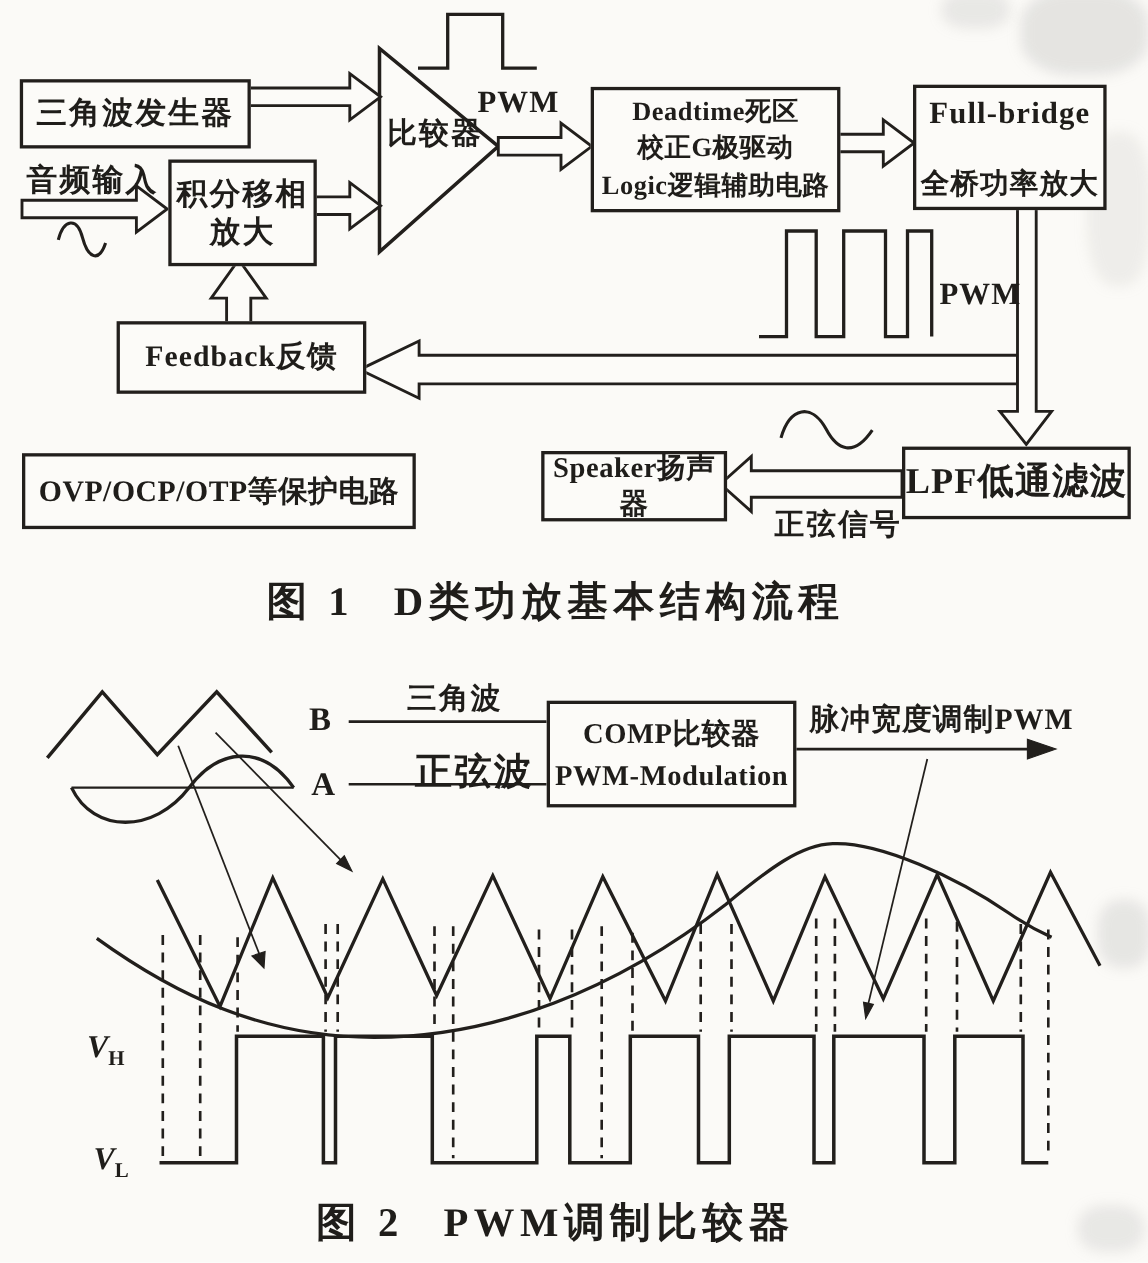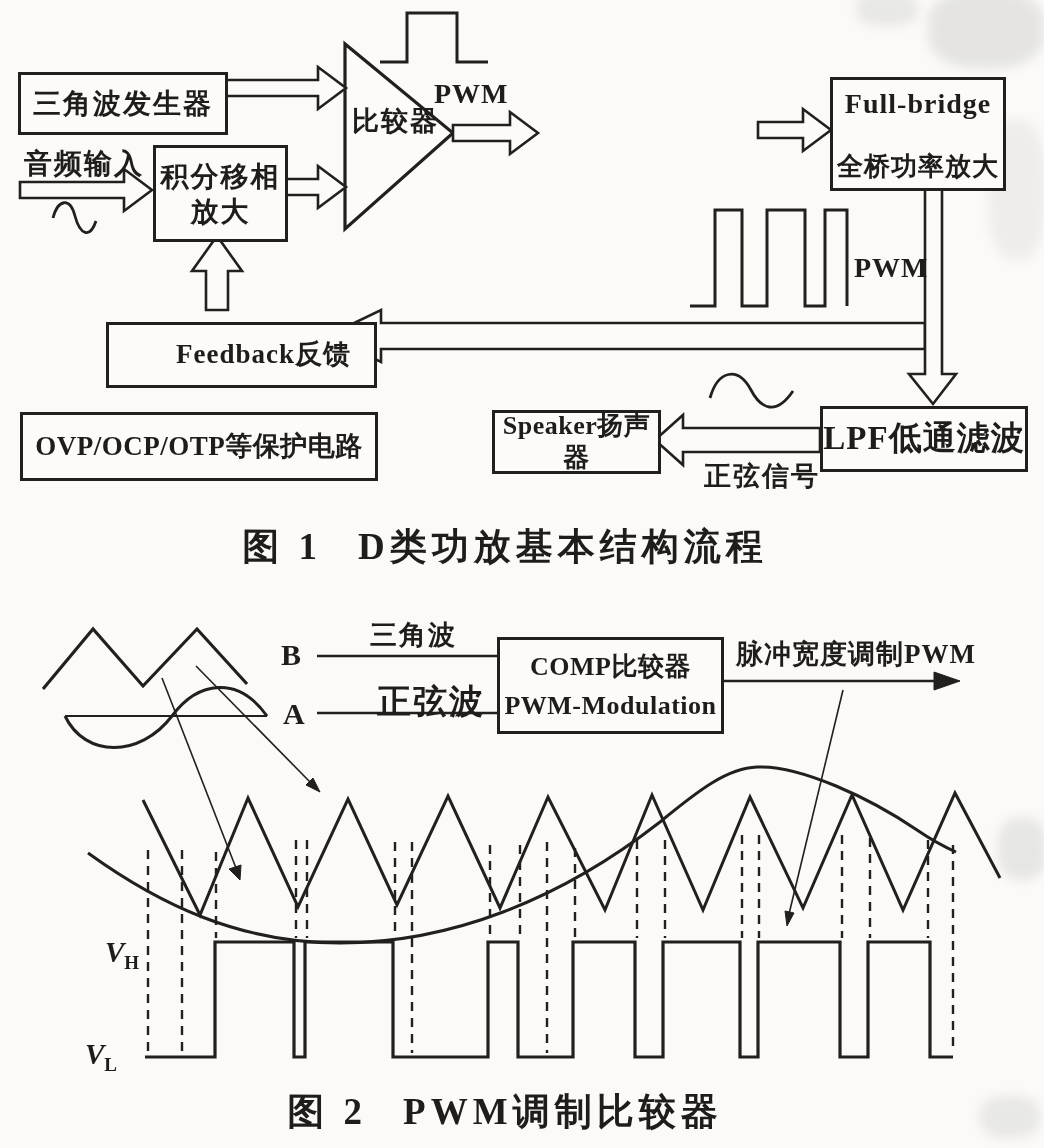--- a/index.html
+++ b/index.html
@@ -135,29 +135,34 @@
 
   <div class="box" style="left:153px;top:145px;width:129px;height:91px;font-size:28px;">
     <div>积分移相</div>
     <div>放大</div>
   </div>
 
   <div class="lbl" style="left:352px;top:103px;font-size:27px;">比较器</div>
   <div class="lbl bold" style="left:434px;top:78px;font-size:28px;letter-spacing:1px;">PWM</div>
   <div class="lbl" style="left:24px;top:145px;font-size:28px;">音频输入</div>
 
+  <div class="box" style="left:537px;top:79px;width:221px;height:108px;font-size:24px;letter-spacing:0.5px;line-height:1.4;">
+    <div>Deadtime死区</div>
+    <div>校正G极驱动</div>
+    <div>Logic逻辑辅助电路</div>
+  </div>
 
   <div class="box" style="left:830px;top:77px;width:170px;height:108px;font-size:26px;letter-spacing:1px;line-height:1.5;gap:22px;">
     <div class="bold" style="font-size:28px;">Full-bridge</div>
     <div>全桥功率放大</div>
   </div>
 
   <div class="lbl bold" style="left:854px;top:252px;font-size:28px;letter-spacing:1px;">PWM</div>
 
-  <div class="box" style="left:106px;top:322px;width:221px;height:60px;font-size:27px;letter-spacing:1px;padding-left:44px;">
+  <div class="box" style="left:106px;top:292px;width:221px;height:60px;font-size:27px;letter-spacing:1px;">
     <div>Feedback反馈</div>
   </div>
 
   <div class="box" style="left:20px;top:412px;width:352px;height:63px;font-size:27px;letter-spacing:0.5px;">
     <div class="bold">OVP/OCP/OTP等保护电路</div>
   </div>
 
   <div class="box" style="left:492px;top:410px;width:163px;height:58px;font-size:26px;letter-spacing:0.5px;">
     <div>Speaker扬声器</div>
   </div>
@@ -177,21 +182,21 @@
   <div class="lbl" style="left:370px;top:617px;font-size:27px;">三角波</div>
   <div class="lbl" style="left:377px;top:679px;font-size:34px;">正弦波</div>
 
   <div class="box" style="left:497px;top:637px;width:221px;height:91px;font-size:26px;letter-spacing:0.5px;line-height:1.5;">
     <div>COMP比较器</div>
     <div class="bold">PWM-Modulation</div>
   </div>
 
   <div class="lbl" style="left:736px;top:636px;font-size:27px;letter-spacing:1px;">脉冲宽度调制PWM</div>
 
-  <div class="vlabel" style="left:105px;top:936px;font-family:Liberation Serif, serif;">
+  <div class="vlabel" style="left:79px;top:936px;font-family:Liberation Serif, serif;">
     <span>V</span><sub>H</sub>
   </div>
   <div class="vlabel" style="left:85px;top:1038px;">
     <span>V</span><sub>L</sub>
   </div>
 
   <div class="caption" style="top:1087px;">
     <span>图 2</span><span class="gap"></span><span>PWM调制比较器</span>
   </div>
 

